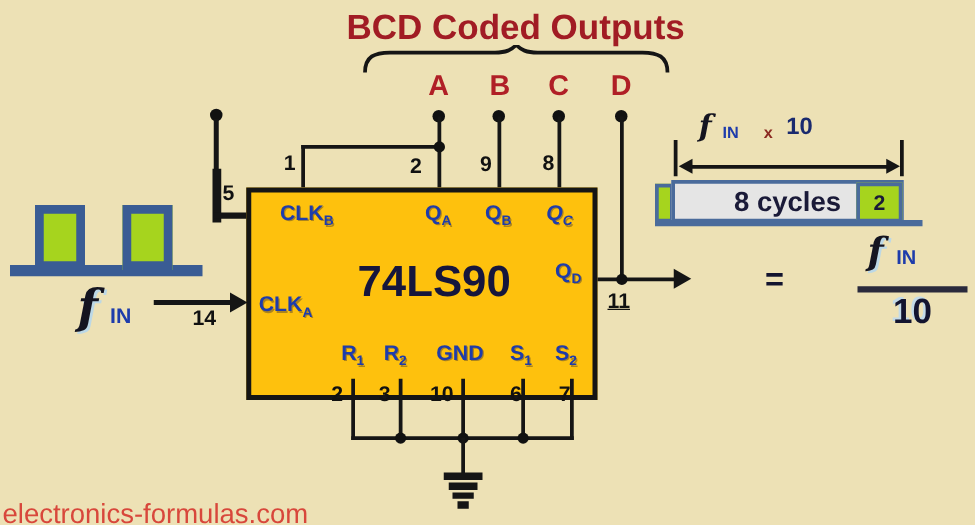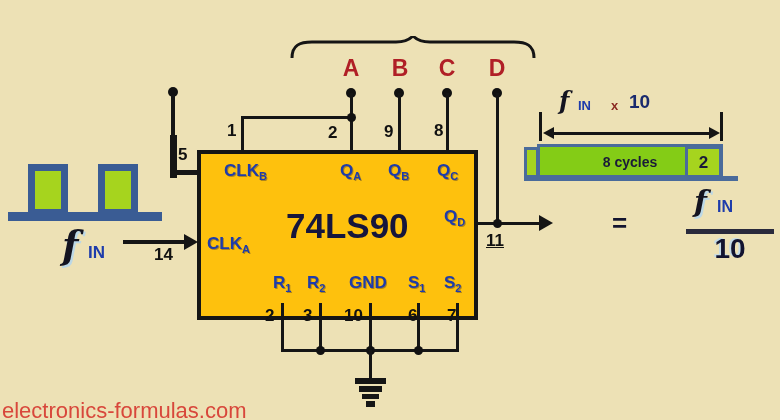--- a/index.html
+++ b/index.html
@@ -36,20 +36,21 @@
   .gtick{position:absolute;background:#151515;}
   .gnd-bar{position:absolute;background:#151515;}
   .formula-out{position:absolute;left:554px;top:202px;font-size:37px;font-weight:bold;color:#101230;text-shadow:-2px -1px 0 #c4dbe8;}
   .watermark{position:absolute;left:2px;top:398px;font-size:22px;color:#D8473B;}
 </style>
 </head>
 <body>
 
 <div id="canvas">
 
+  <div class="title">BCD Coded Outputs</div>
 
   <svg class="abs" style="left:290px;top:36px;" width="246" height="24" viewBox="0 0 246 24">
     <path d="M2,22 C2,9 10,6 22,6 L106,6 C115,6 119,4 123,0 C127,4 131,6 140,6 L224,6 C236,6 244,9 244,22" fill="none" stroke="#151515" stroke-width="3"></path>
   </svg>
 
   <div class="out-label" style="left:339px;top:55px;">A</div>
   <div class="out-label" style="left:388px;top:55px;">B</div>
   <div class="out-label" style="left:435px;top:55px;">C</div>
   <div class="out-label" style="left:485px;top:55px;">D</div>
 
@@ -74,21 +75,21 @@
 
   <div class="pin-num" style="left:227px;top:121px;">1</div>
   <div class="pin-num" style="left:328px;top:123px;">2</div>
   <div class="pin-num" style="left:384px;top:122px;">9</div>
   <div class="pin-num" style="left:434px;top:121px;">8</div>
 
   <div class="ic">
     <div class="ic-label" style="left:23px;top:7px;"><span>CLK</span><sub>B</sub></div>
     <div class="ic-label" style="left:139px;top:7px;"><span>Q</span><sub>A</sub></div>
     <div class="ic-label" style="left:187px;top:7px;"><span>Q</span><sub>B</sub></div>
-    <div class="ic-label" style="left:236px;top:7px;"><span>Q</span><sub>C</sub></div>
+    <div class="ic-label" style="left:236px;top:7px;font-style:italic;"><span>Q</span><sub>C</sub></div>
     <div class="ic-name">74LS90</div>
     <div class="ic-label" style="left:243px;top:53px;"><span>Q</span><sub>D</sub></div>
     <div class="ic-label" style="left:6px;top:80px;"><span>CLK</span><sub>A</sub></div>
     <div class="ic-label" style="left:72px;top:119px;"><span>R</span><sub>1</sub></div>
     <div class="ic-label" style="left:106px;top:119px;"><span>R</span><sub>2</sub></div>
     <div class="ic-label" style="left:148px;top:119px;"><span>GND</span></div>
     <div class="ic-label" style="left:207px;top:119px;"><span>S</span><sub>1</sub></div>
     <div class="ic-label" style="left:243px;top:119px;"><span>S</span><sub>2</sub></div>
   </div>
 
@@ -133,21 +134,21 @@
   <div class="abs" style="left:611px;top:98px;font-size:13px;font-weight:bold;color:#8B2A22;">x</div>
   <div class="abs" style="left:629px;top:91px;font-size:19px;font-weight:bold;color:#1A2A6E;">10</div>
 
   <div class="gtick" style="left:539px;top:112px;width:3px;height:29px;"></div>
   <div class="gtick" style="left:720px;top:112px;width:3px;height:29px;"></div>
   <div class="wire" style="left:548px;top:132px;width:167px;height:3px;"></div>
   <div class="darrow-left" style="left:543px;top:127px;"></div>
   <div class="darrow-right" style="left:709px;top:127px;"></div>
 
   <div class="timing-box" style="left:524px;top:147px;width:15px;height:31px;background:#A6D41E;"></div>
-  <div class="timing-box" style="left:537px;top:144px;width:186px;height:34px;background:#84cc16;text-align:center;line-height:30px;font-size:14px;font-weight:bold;color:#1A1A38;">8 cycles</div>
+  <div class="timing-box" style="left:537px;top:144px;width:186px;height:34px;background:#e5e5e5;text-align:center;line-height:30px;font-size:22px;font-weight:bold;color:#1A1A38;">8 cycles</div>
   <div class="timing-box" style="left:685px;top:146px;width:37px;height:32px;background:#A6D41E;text-align:center;line-height:28px;font-size:17px;font-weight:bold;color:#1A1A38;">2</div>
   <div class="abs" style="left:524px;top:176px;width:214px;height:5px;background:#4A6B9B;"></div>
 
   <div class="abs" style="left:612px;top:208px;font-size:26px;font-weight:bold;color:#13142F;">=</div>
   <div class="abs fsym" style="left:694px;top:184px;font-size:30px;text-shadow:2px 2px 0 #bcd8e6;">f</div>
   <div class="abs fin-sub" style="left:717px;top:198px;font-size:16px;">IN</div>
   <div class="abs" style="left:686px;top:229px;width:88px;height:5px;background:#2A2A3C;"></div>
   <div class="abs" style="left:686px;top:233px;width:88px;text-align:center;font-size:28px;font-weight:bold;color:#13142F;text-shadow:-2px -1px 0 #c4dbe8;">10</div>
 
   <div class="watermark">electronics-formulas.com</div>

